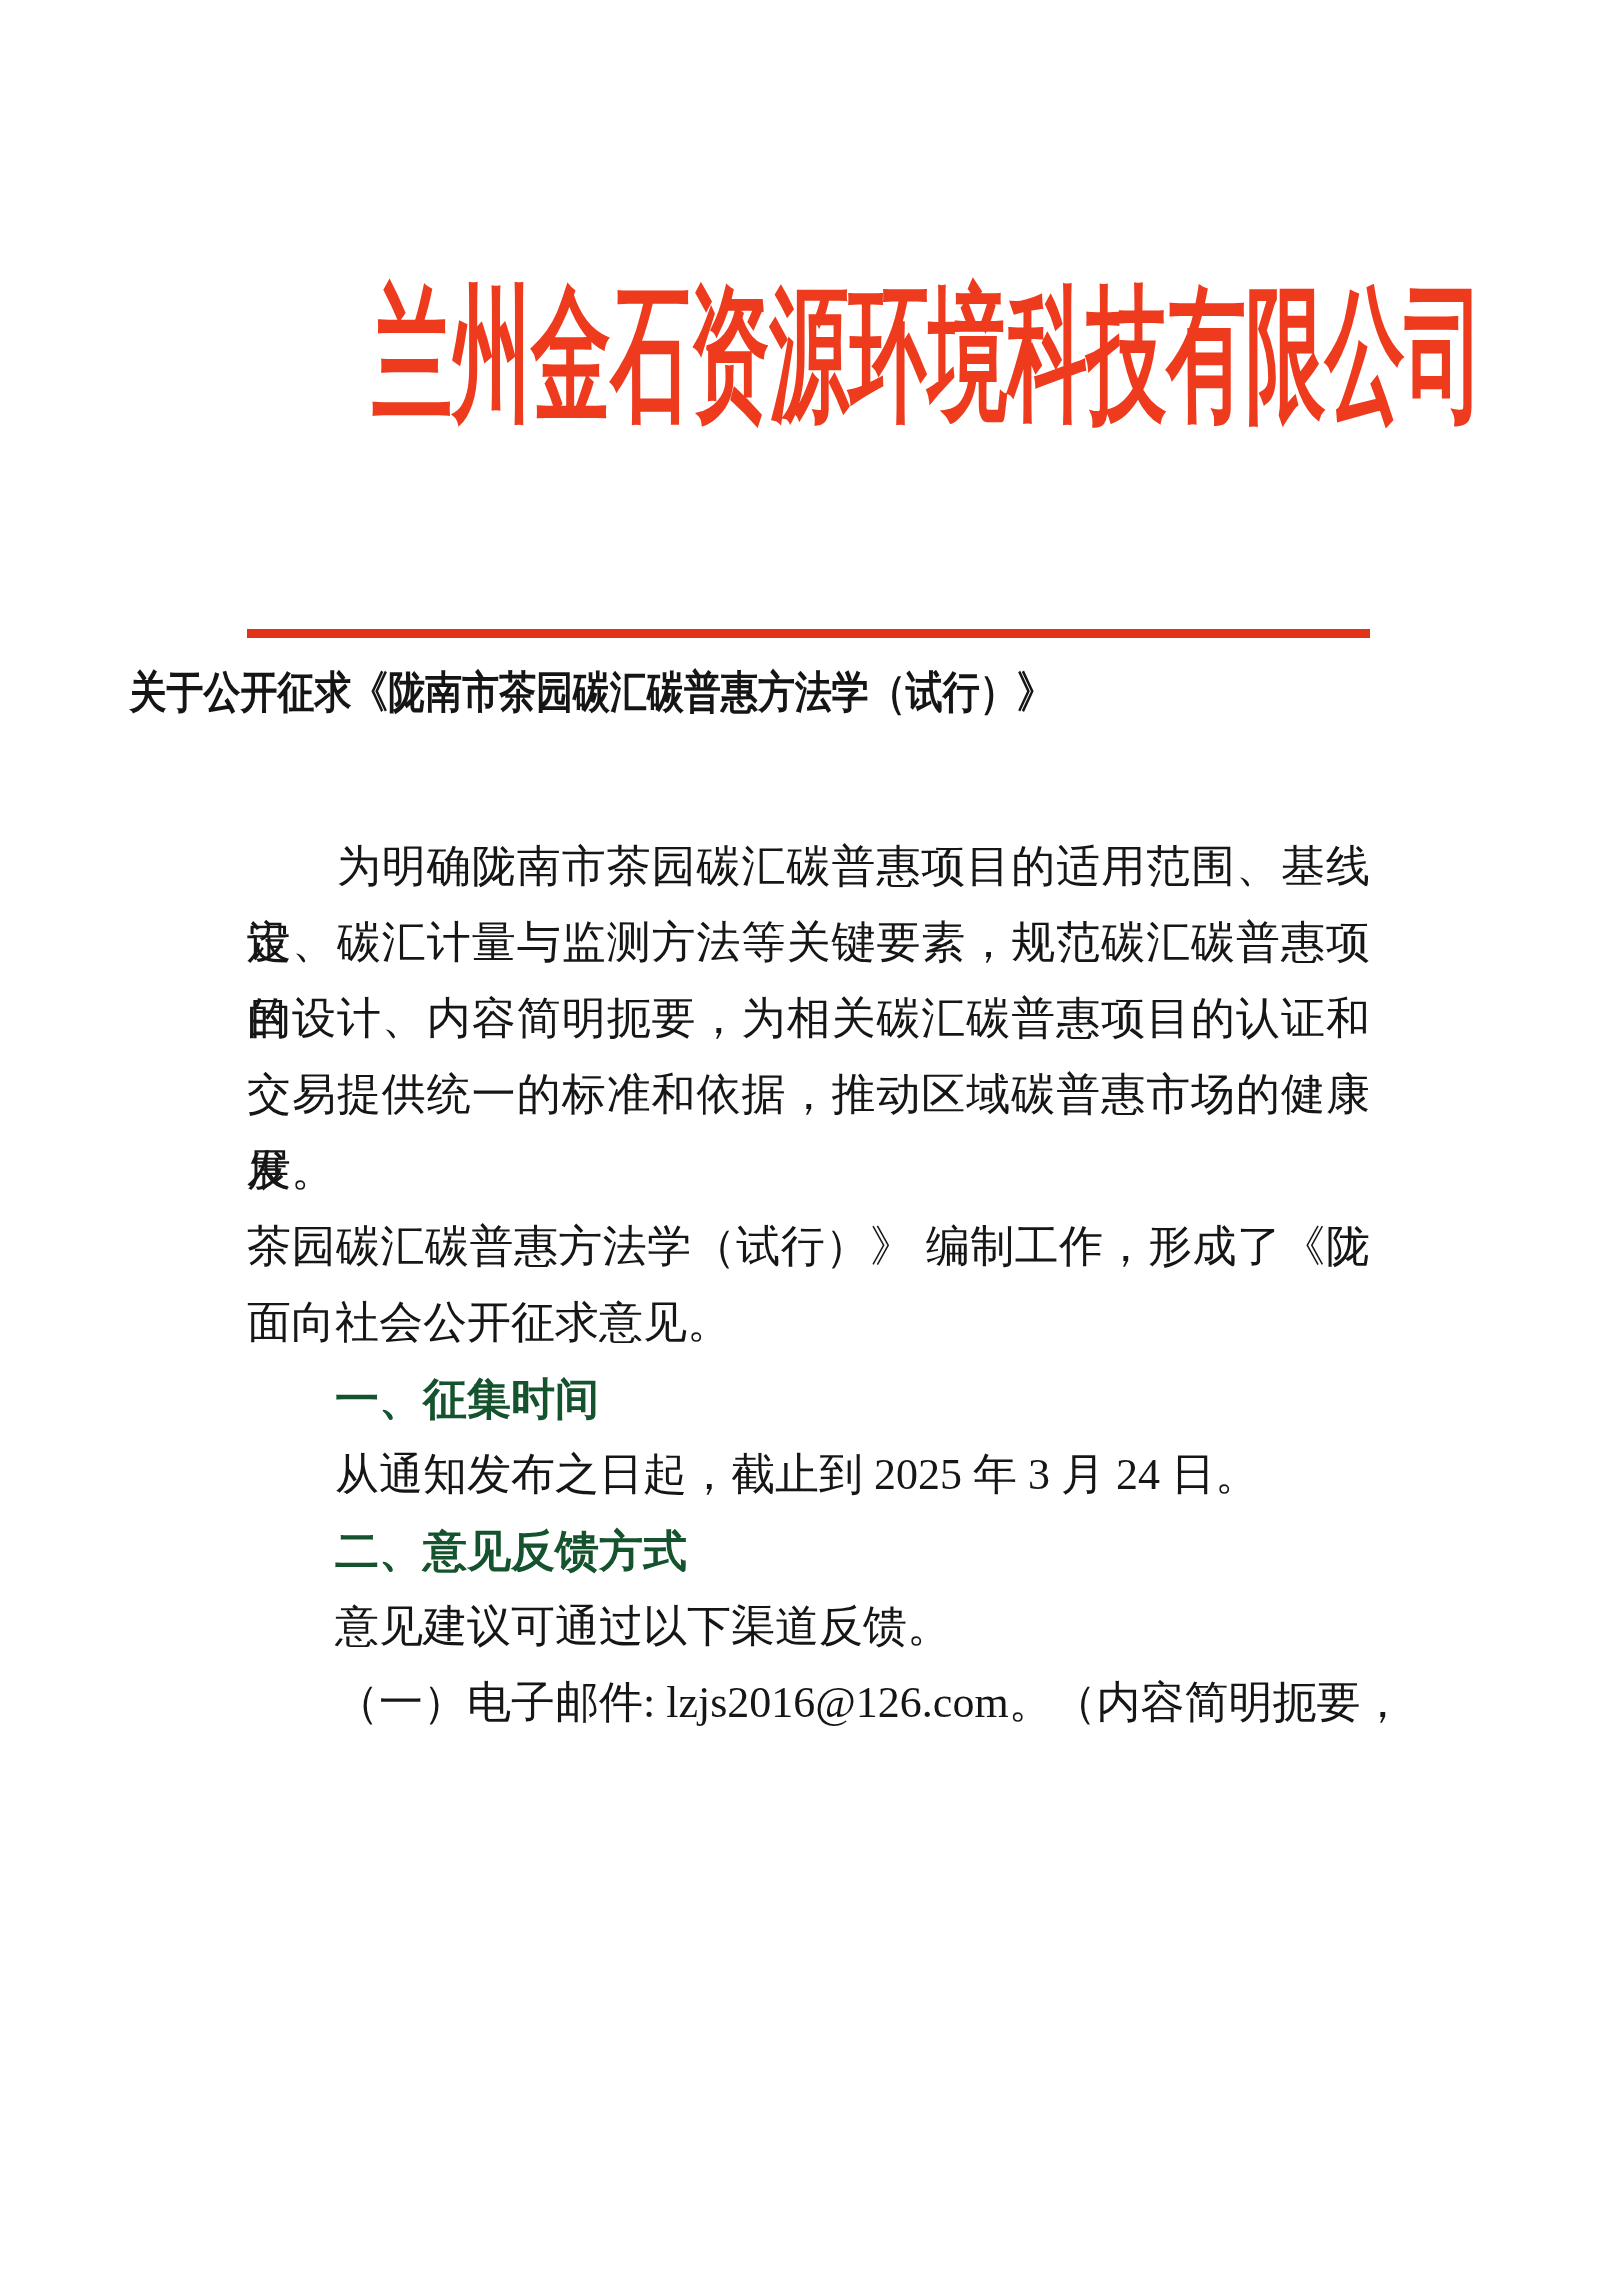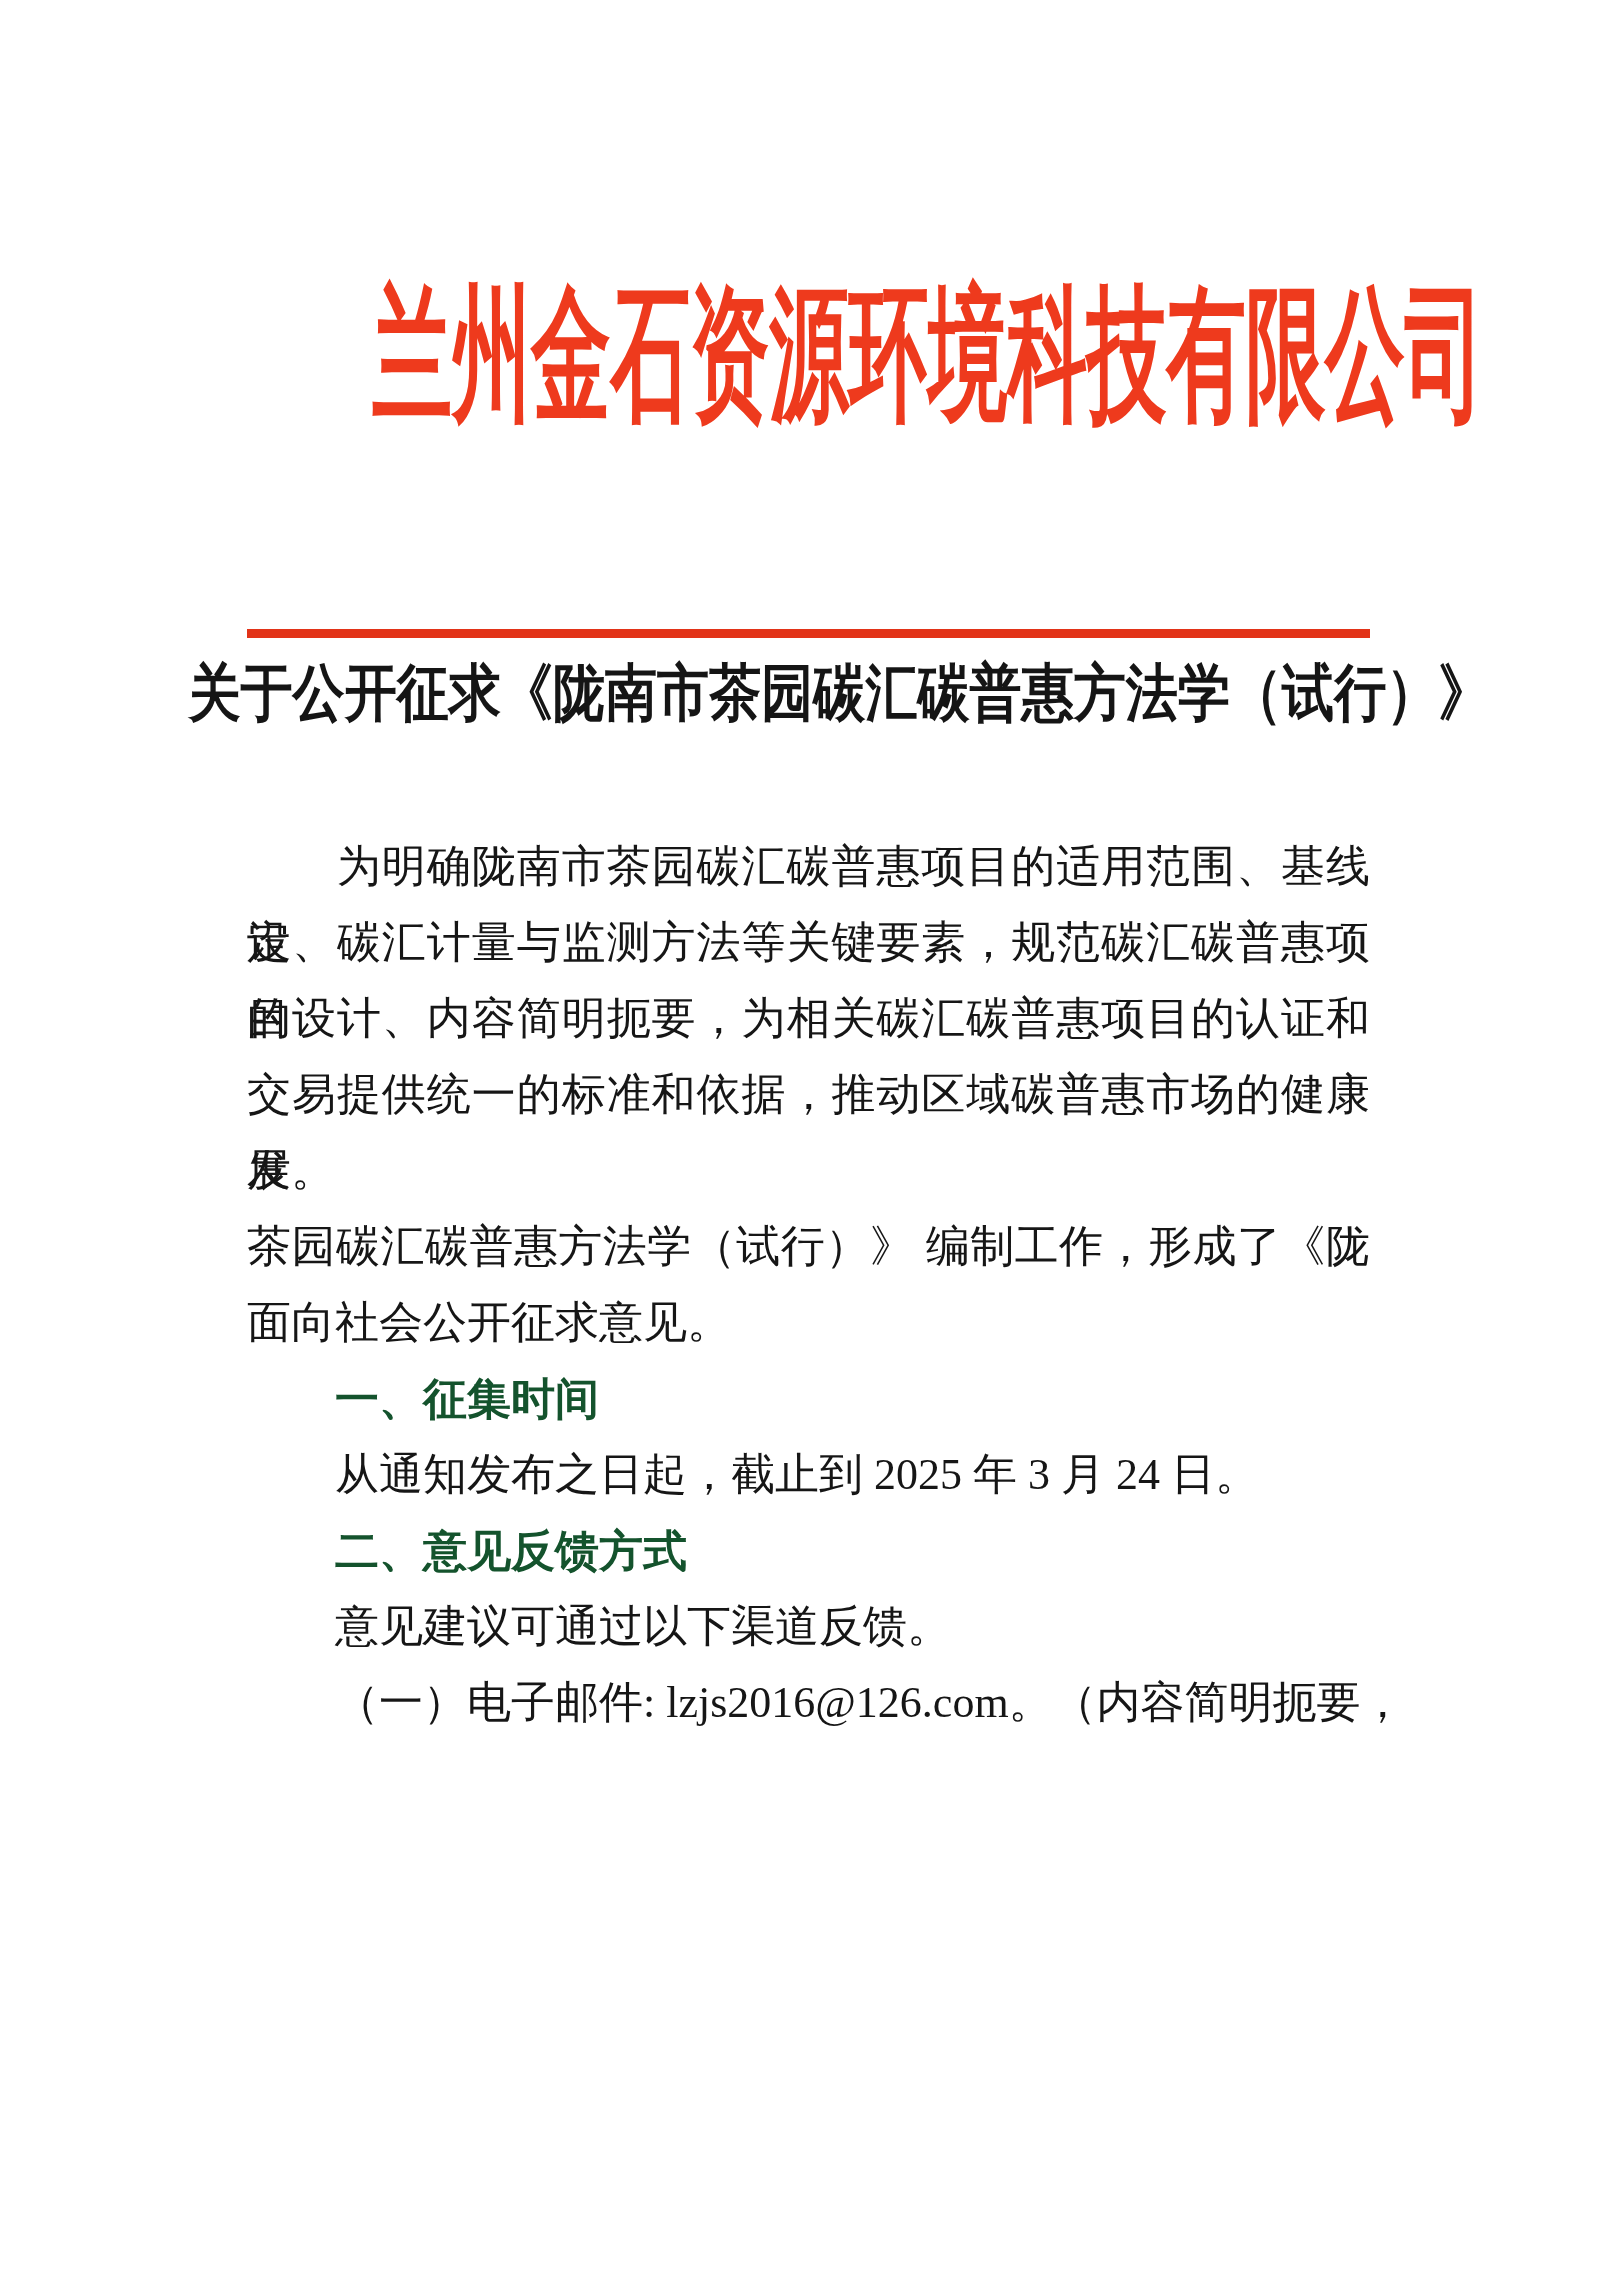--- a/index.html
+++ b/index.html
@@ -40,24 +40,24 @@
     width: 1123px;
     height: 8.8px;
     background: #e23318;
   }
   
   .title-block {
     position: absolute;
     top: 649px;
     left: 0;
     width: 1620px;
-    text-align: right;
+    text-align: left;
     color: #151515;
     font-weight: bold;
-    font-size: 62px;
+    font-size: 44px;
     line-height: 88px;
     font-family: "Liberation Serif", "DejaVu Serif", serif;
   }
   .title-l1 {
     white-space: nowrap;
     transform: scaleX(0.84);
     transform-origin: 50% 50%;
   }
   
   .body-block {

